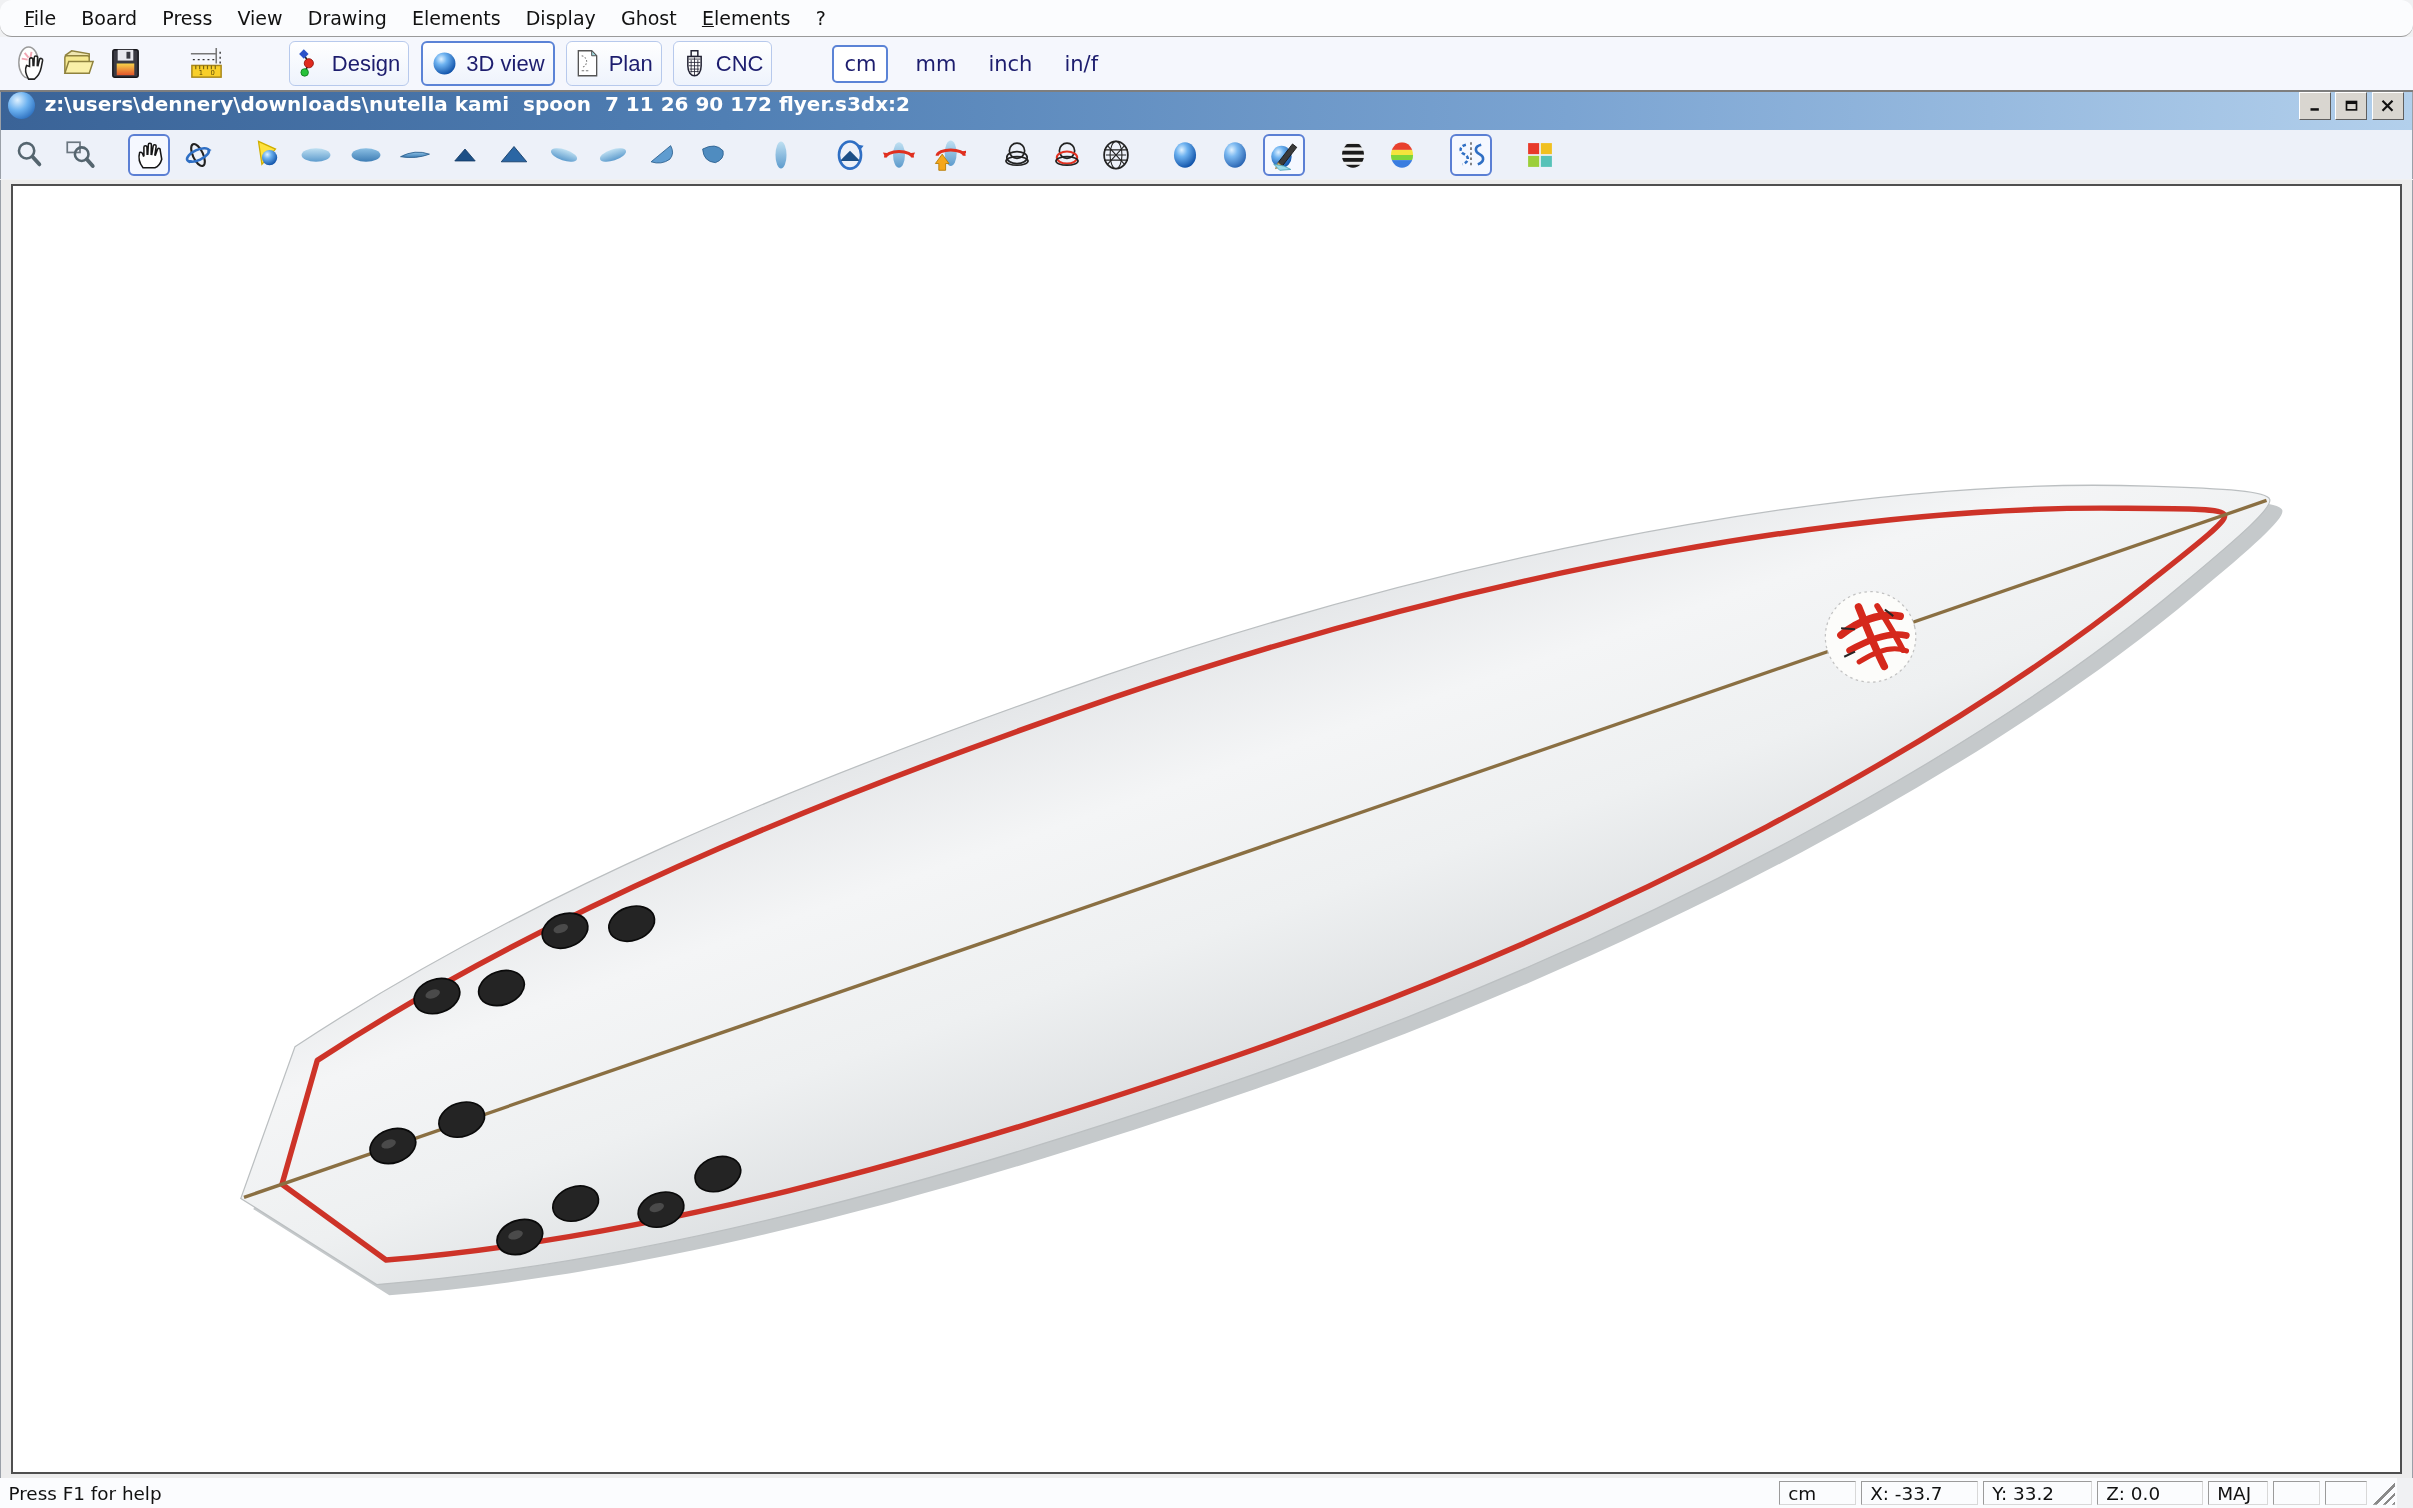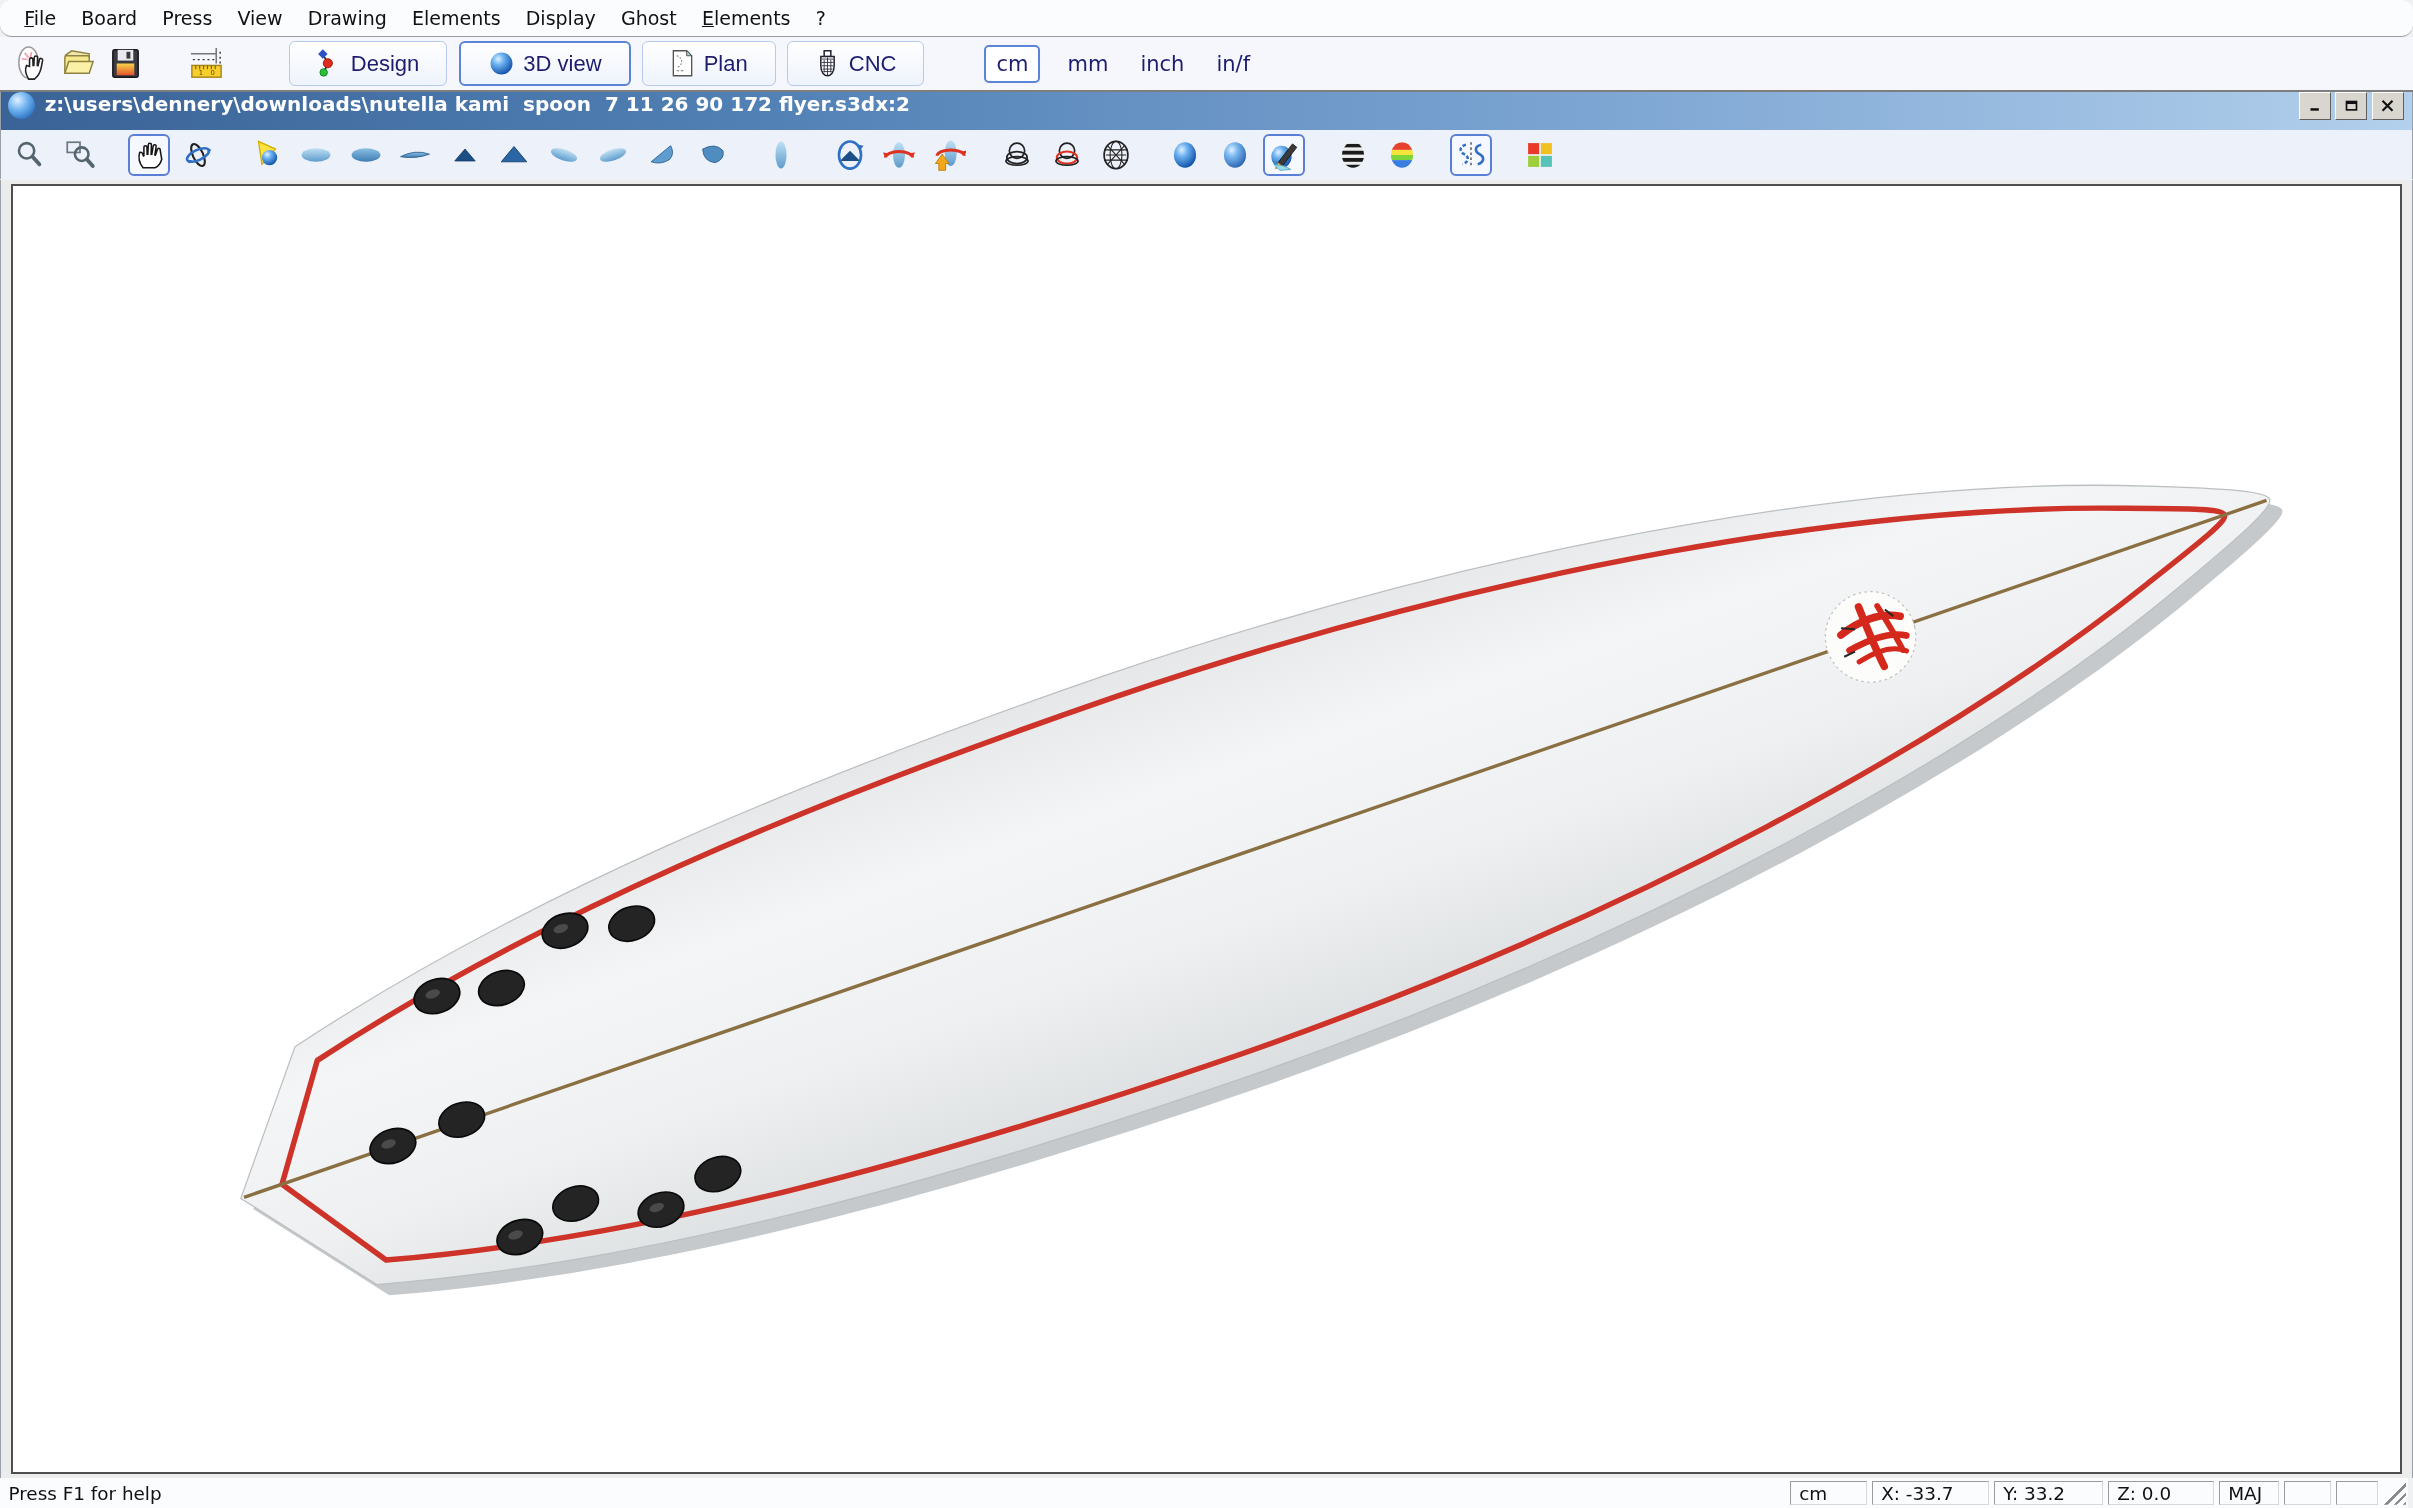--- a/index.html
+++ b/index.html
@@ -10,21 +10,21 @@
   .menubar { height:37px; background:#fbfcfe; border-bottom:1.7px solid #9a9a9a;
     display:flex; align-items:center; padding-left:11.7px;border-radius:12px; }
   .menu-item { display:inline-block; padding:3.4px 12.6px; font-size:19px; color:#111; cursor:default; }
   .menu-item.accel::first-letter { text-decoration:underline; }
 
   
   .toolbar { height:55px; background:#f5f7fd; border-bottom:2.5px solid #7e7e7e;
     display:flex; align-items:center; padding:0 8.4px; }
   .tb-icon { width:47px; height:47px; display:flex; align-items:center; justify-content:center; }
   .mode-group { display:flex; gap:11.7px; margin-left:59px; }
-  .mode-btn { height:45px; display:flex; align-items:center; gap:8.4px; padding:0 27px;
+  .mode-btn { height:45px; display:flex; align-items:center; gap:8.4px; padding:0 8px;
     background:linear-gradient(#ffffff,#eef3fc); border:1.7px solid #b7c9ec; border-radius:5.9px;
     font-size:22px; color:#1d1d6e; }
   .mode-btn.active { border:2.5px solid #5b83d6; }
   .units-group { display:flex; align-items:center; gap:22px; margin-left:60px; font-size:21px; color:#1d1d6e; }
   .unit { padding:5px 5px; }
   .unit.active { border:2.5px solid #5b83d6; border-radius:5px; background:#fff; padding:5px 10px; }
 
   
   .doc-titlebar { height:38px; display:flex; align-items:flex-start;
     background:linear-gradient(90deg,#3a6397 0%,#507fb4 30%,#7ba4d2 65%,#b3d0ec 100%);
@@ -44,21 +44,21 @@
   .vb-gap { width:11.7px; }
 
   
   .doc-frame { position:absolute; left:0; right:0; top:180px; bottom:30px; background:#ececec;
     border-left:1.7px solid #9aa0a8; border-right:1.7px solid #9aa0a8; }
   .canvas3d { position:absolute; left:10px; right:10px; top:4.2px; bottom:4.2px;
     background:#ffffff; border:2.5px solid #4f4f4f; }
   .canvas3d svg { width:100%; height:100%; display:block; }
 
   
-  .statusbar { position:absolute; left:0; right:5px; bottom:0; height:30px; background:#fbfcfe;
+  .statusbar { position:absolute; left:0; right:16px; bottom:0; height:30px; background:#fbfcfe;
     display:flex; align-items:center; font-size:18.4px; color:#111; }
   .status-help { margin-left:8.4px; }
   .status-fields { margin-left:auto; display:flex; gap:5px; align-items:center; margin-right:5px; }
   .status-box { height:23.5px; border:1.7px solid #9b9b9b; border-right-color:#d8d8d8; border-bottom-color:#d8d8d8;
     padding:0 8.4px; display:flex; align-items:center; background:#fbfcfe; }
   .grip { width:23.5px; height:23.5px; margin-right:1.7px;
     background:repeating-linear-gradient(135deg, transparent 0 4.2px, #8a8a8a 4.2px 6.7px); 
     clip-path:polygon(100% 0, 100% 100%, 0 100%); }
 </style>
 </head>

